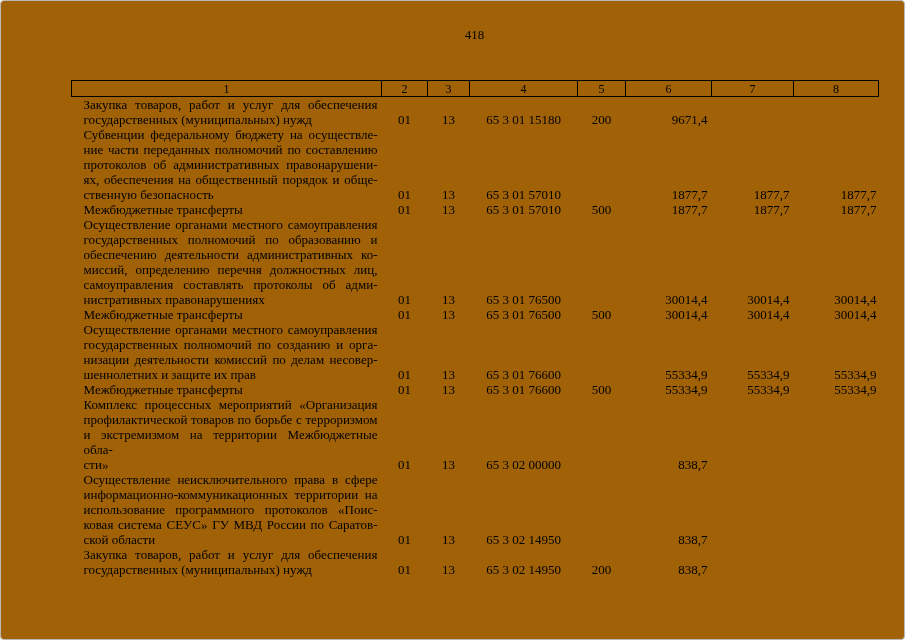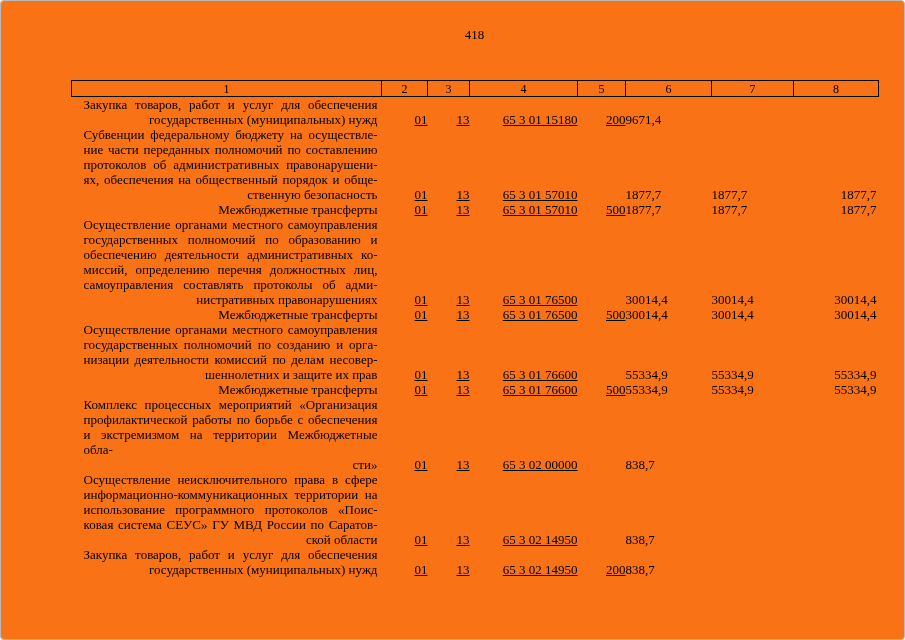--- a/index.html
+++ b/index.html
@@ -4,21 +4,21 @@
 <style>
   * { margin: 0; padding: 0; box-sizing: border-box; }
   html, body { background: #ffffff; }
   body {
     width: 905px; height: 640px;
     font-family: "Liberation Serif", serif;
     color: #000;
   }
   .sheet {
     width: 905px; height: 640px;
-    background: #f97316;
+    background: #a16207;
     border: 1px solid #b9b9b9;
     border-radius: 4px;
     overflow: hidden;
   }
   .page-number {
     margin: 26px 0 0 70px;
     width: 807px;
     text-align: center;
     font-size: 13px;
   }
@@ -39,23 +39,23 @@
     padding: 0;
   }
   tbody td {
     vertical-align: bottom;
     padding: 0;
     line-height: 15px;
   }
   td.c1 { padding-left: 12px; padding-right: 4px; }
   td.c1 .line { line-height: 15px; }
   td.c1 .just { text-align: justify; text-align-last: justify; }
-  td.c1 .last { text-align: right; }
-  td.c2, td.c3, td.c4, td.c5 { text-align: right; text-decoration: underline; }
-  td.c6, td.c7 { padding-right: 4px; }
+  td.c1 .last { text-align: left; }
+  td.c2, td.c3, td.c4, td.c5 { text-align: center; }
+  td.c6, td.c7 { text-align: right; padding-right: 4px; }
   td.c8 { text-align: right; padding-right: 2px; }
 </style>
 </head>
 <body>
 
 <div class="sheet">
   <div class="page-number">418</div>
 
   <table class="budget">
     <colgroup>
@@ -174,21 +174,21 @@
           <td class="c3">13</td>
           <td class="c4">65 3 01 76600</td>
           <td class="c5">500</td>
           <td class="c6">55334,9</td>
           <td class="c7">55334,9</td>
           <td class="c8">55334,9</td>
         </tr>
         <tr>
           <td class="c1">
             <div class="line just">Комплекс процессных мероприятий «Организация</div>
-            <div class="line just">профилактической работы по борьбе с обеспечения</div>
+            <div class="line just">профилактической товаров по борьбе с терроризмом</div>
             <div class="line just">и экстремизмом на территории Межбюджетные обла-</div>
             <div class="line last">сти»</div>
           </td>
           <td class="c2">01</td>
           <td class="c3">13</td>
           <td class="c4">65 3 02 00000</td>
           <td class="c5"></td>
           <td class="c6">838,7</td>
           <td class="c7"></td>
           <td class="c8"></td>

